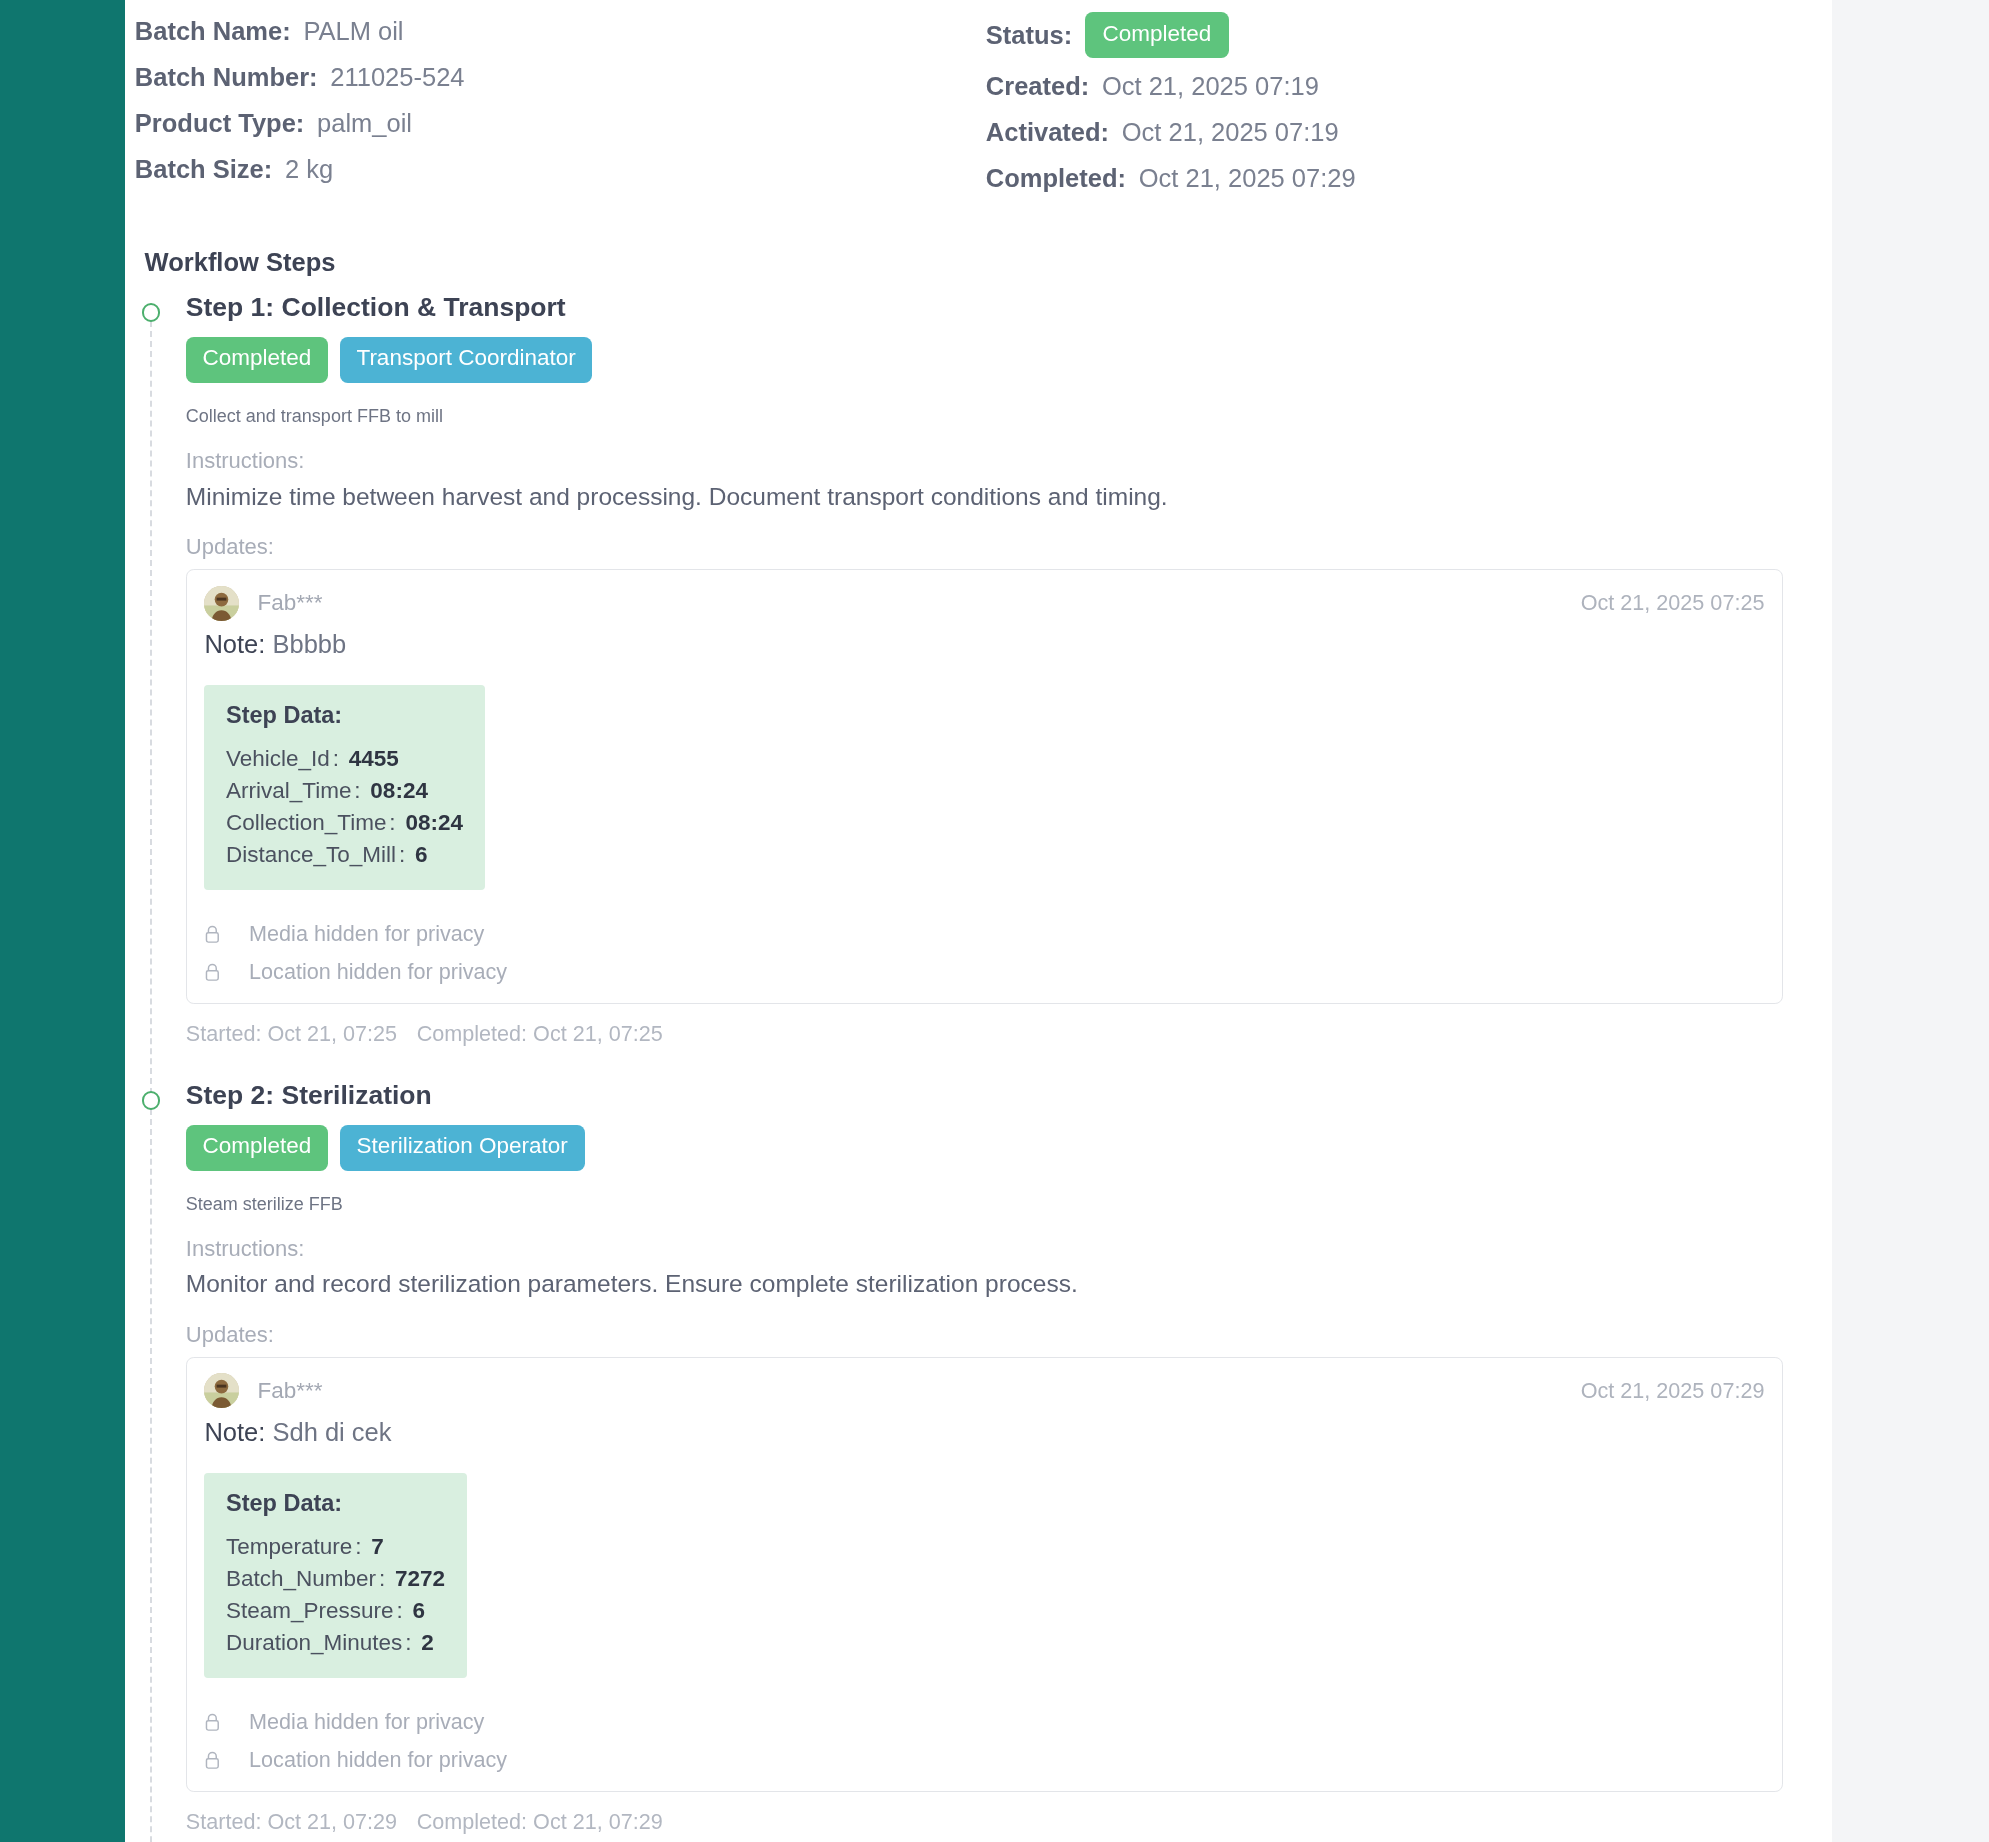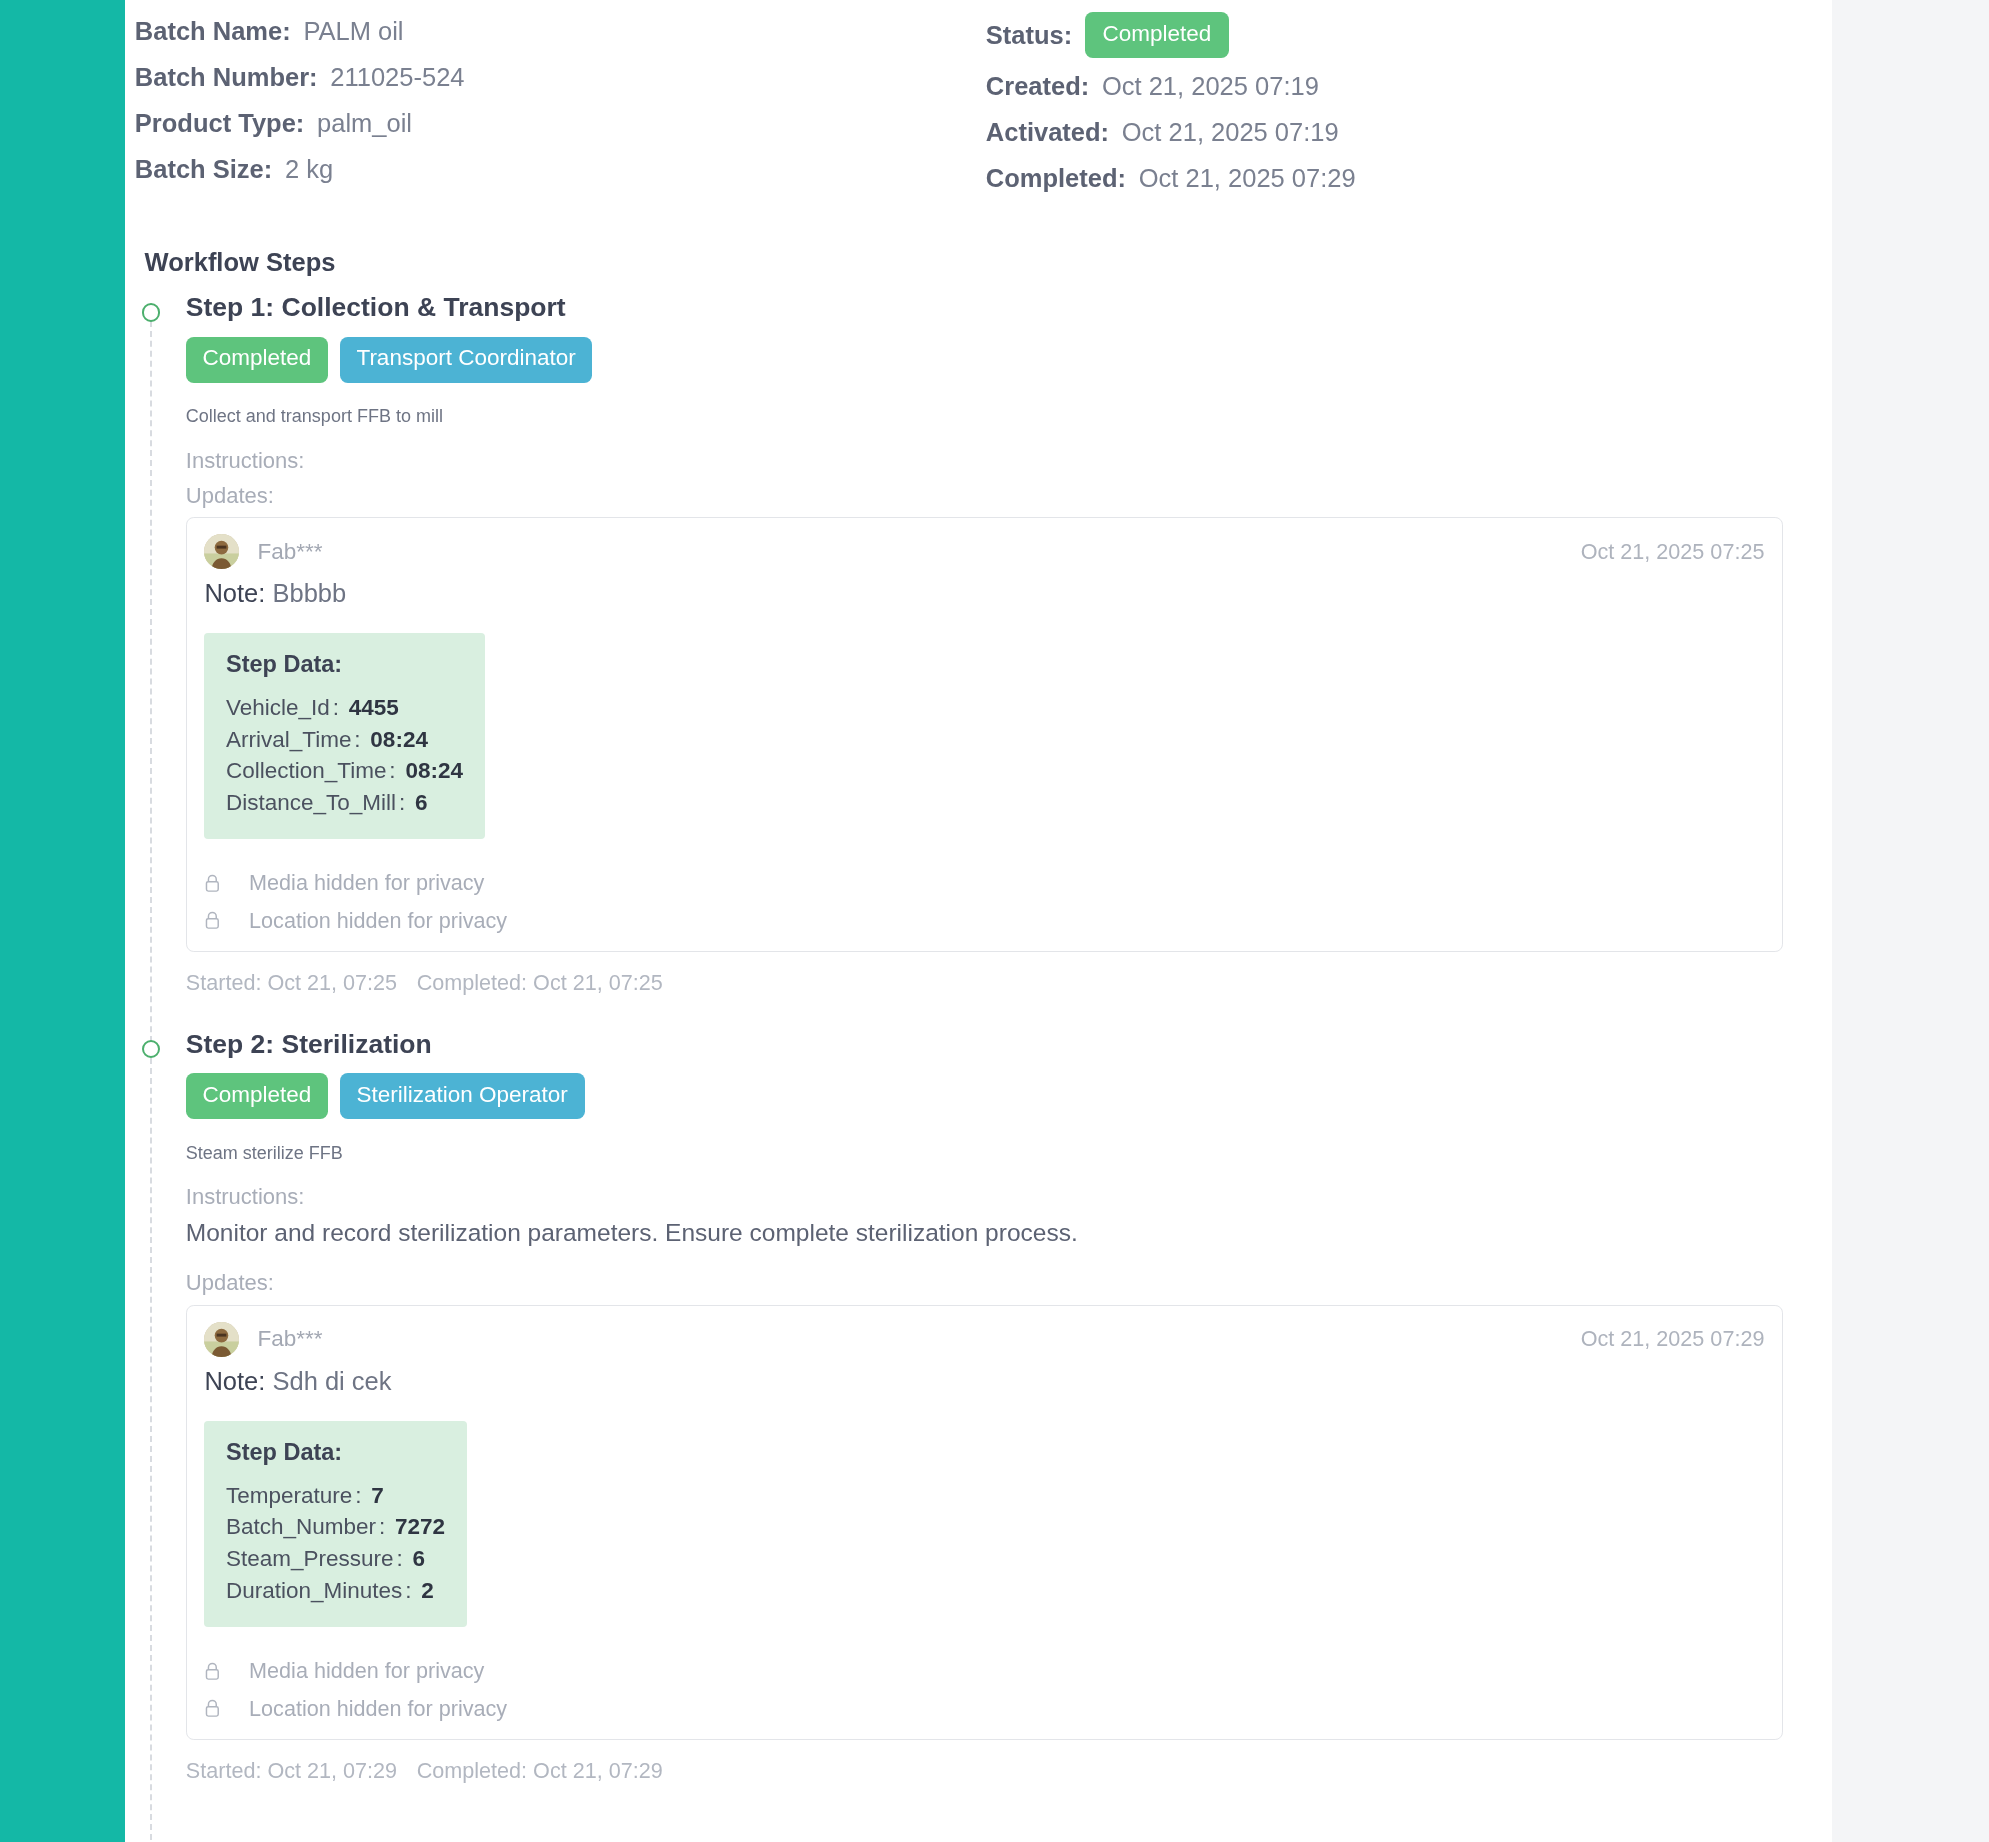--- a/index.html
+++ b/index.html
@@ -9,21 +9,21 @@
     height: 1843px;
     overflow: hidden;
     background: #f4f5f7;
     font-family: "Liberation Sans", sans-serif;
   }
 
   .page-shell {
     position: relative;
     width: 1782px;
     height: 1843px;
-    background: #14b8a6;
+    background: #0f766e;
   }
 
   
   .modal-panel {
     position: absolute;
     left: 125px;
     top: 0;
     width: 1707px;
     height: 1843px;
     background: #ffffff;
@@ -309,20 +309,21 @@
           <div class="step-title">Step 1: Collection &amp; Transport</div>
 
           <div class="badge-row">
             <span class="badge status">Completed</span>
             <span class="badge role">Transport Coordinator</span>
           </div>
 
           <div class="step-desc">Collect and transport FFB to mill</div>
 
           <div class="field-label">Instructions:</div>
+          <div class="instructions-text">Minimize time between harvest and processing. Document transport conditions and timing.</div>
 
           <div class="field-label">Updates:</div>
 
           <div class="update-card">
             <div class="update-head">
               <div class="update-user">
                 <span class="avatar">
                   <svg viewBox="0 0 36 36" xmlns="http://www.w3.org/2000/svg">
                     <rect width="36" height="36" fill="#e4e0c8"></rect>
                     <rect y="20" width="36" height="16" fill="#c9cf9e"></rect>

